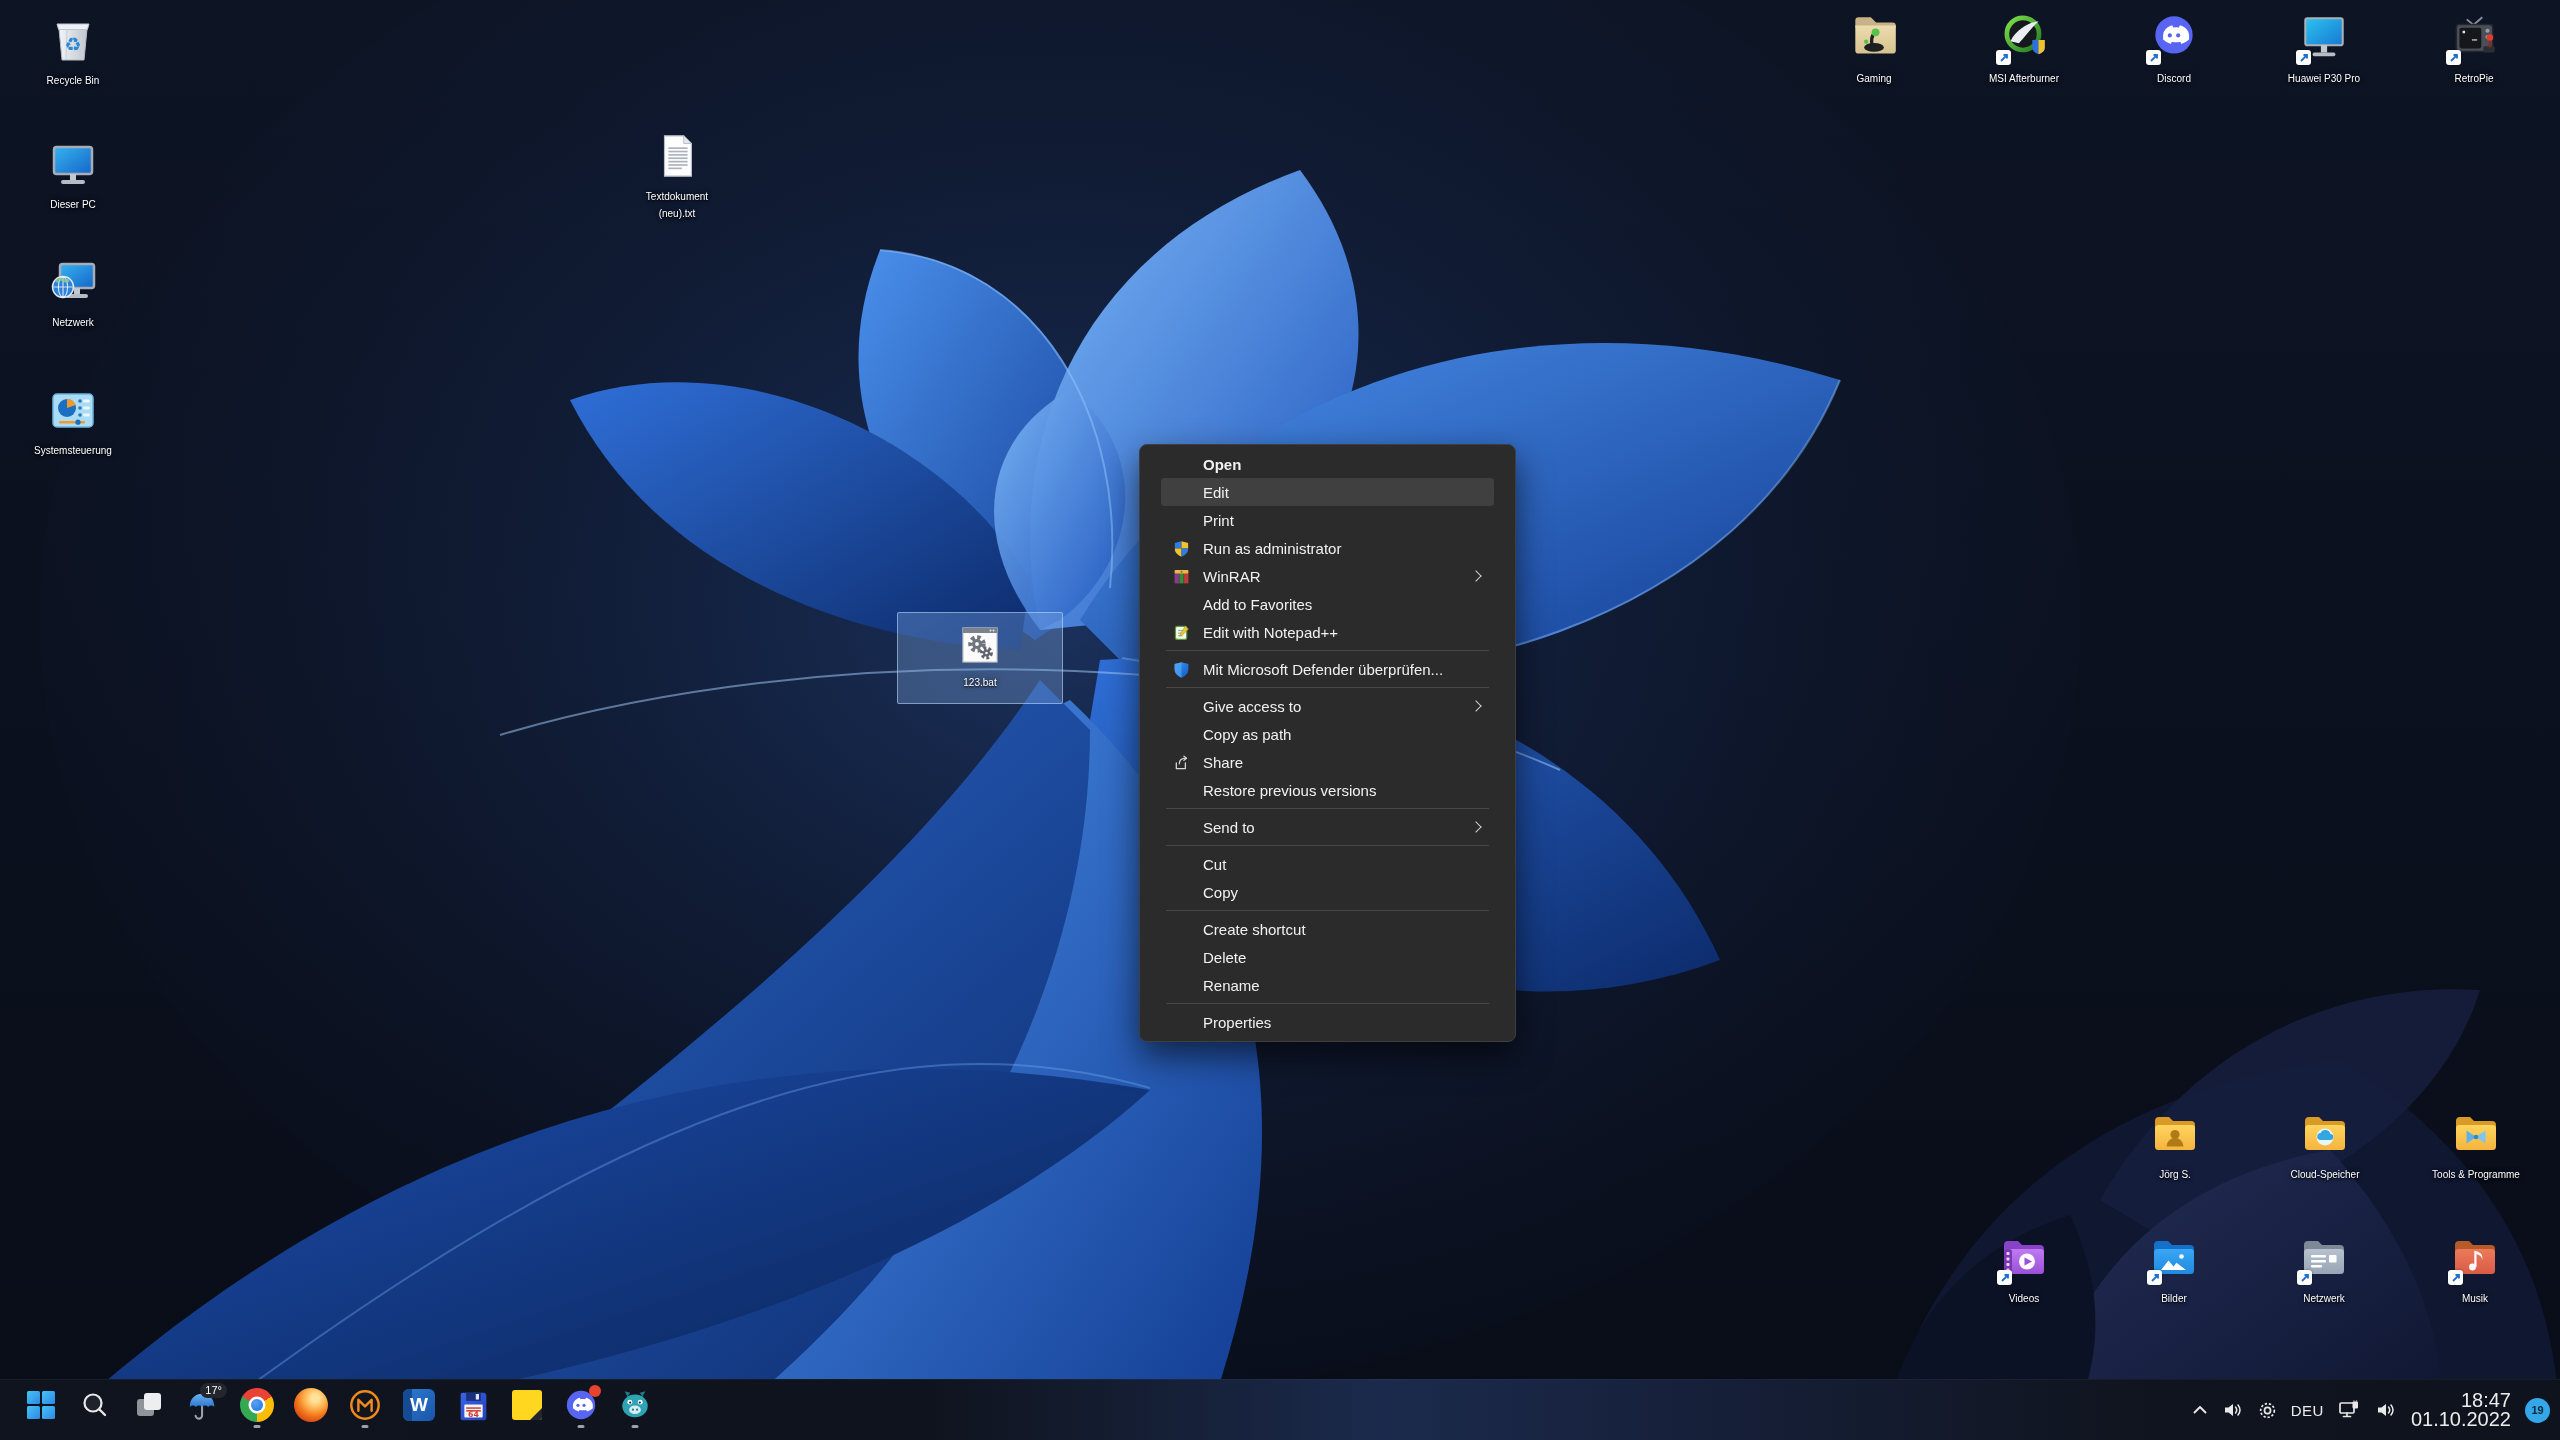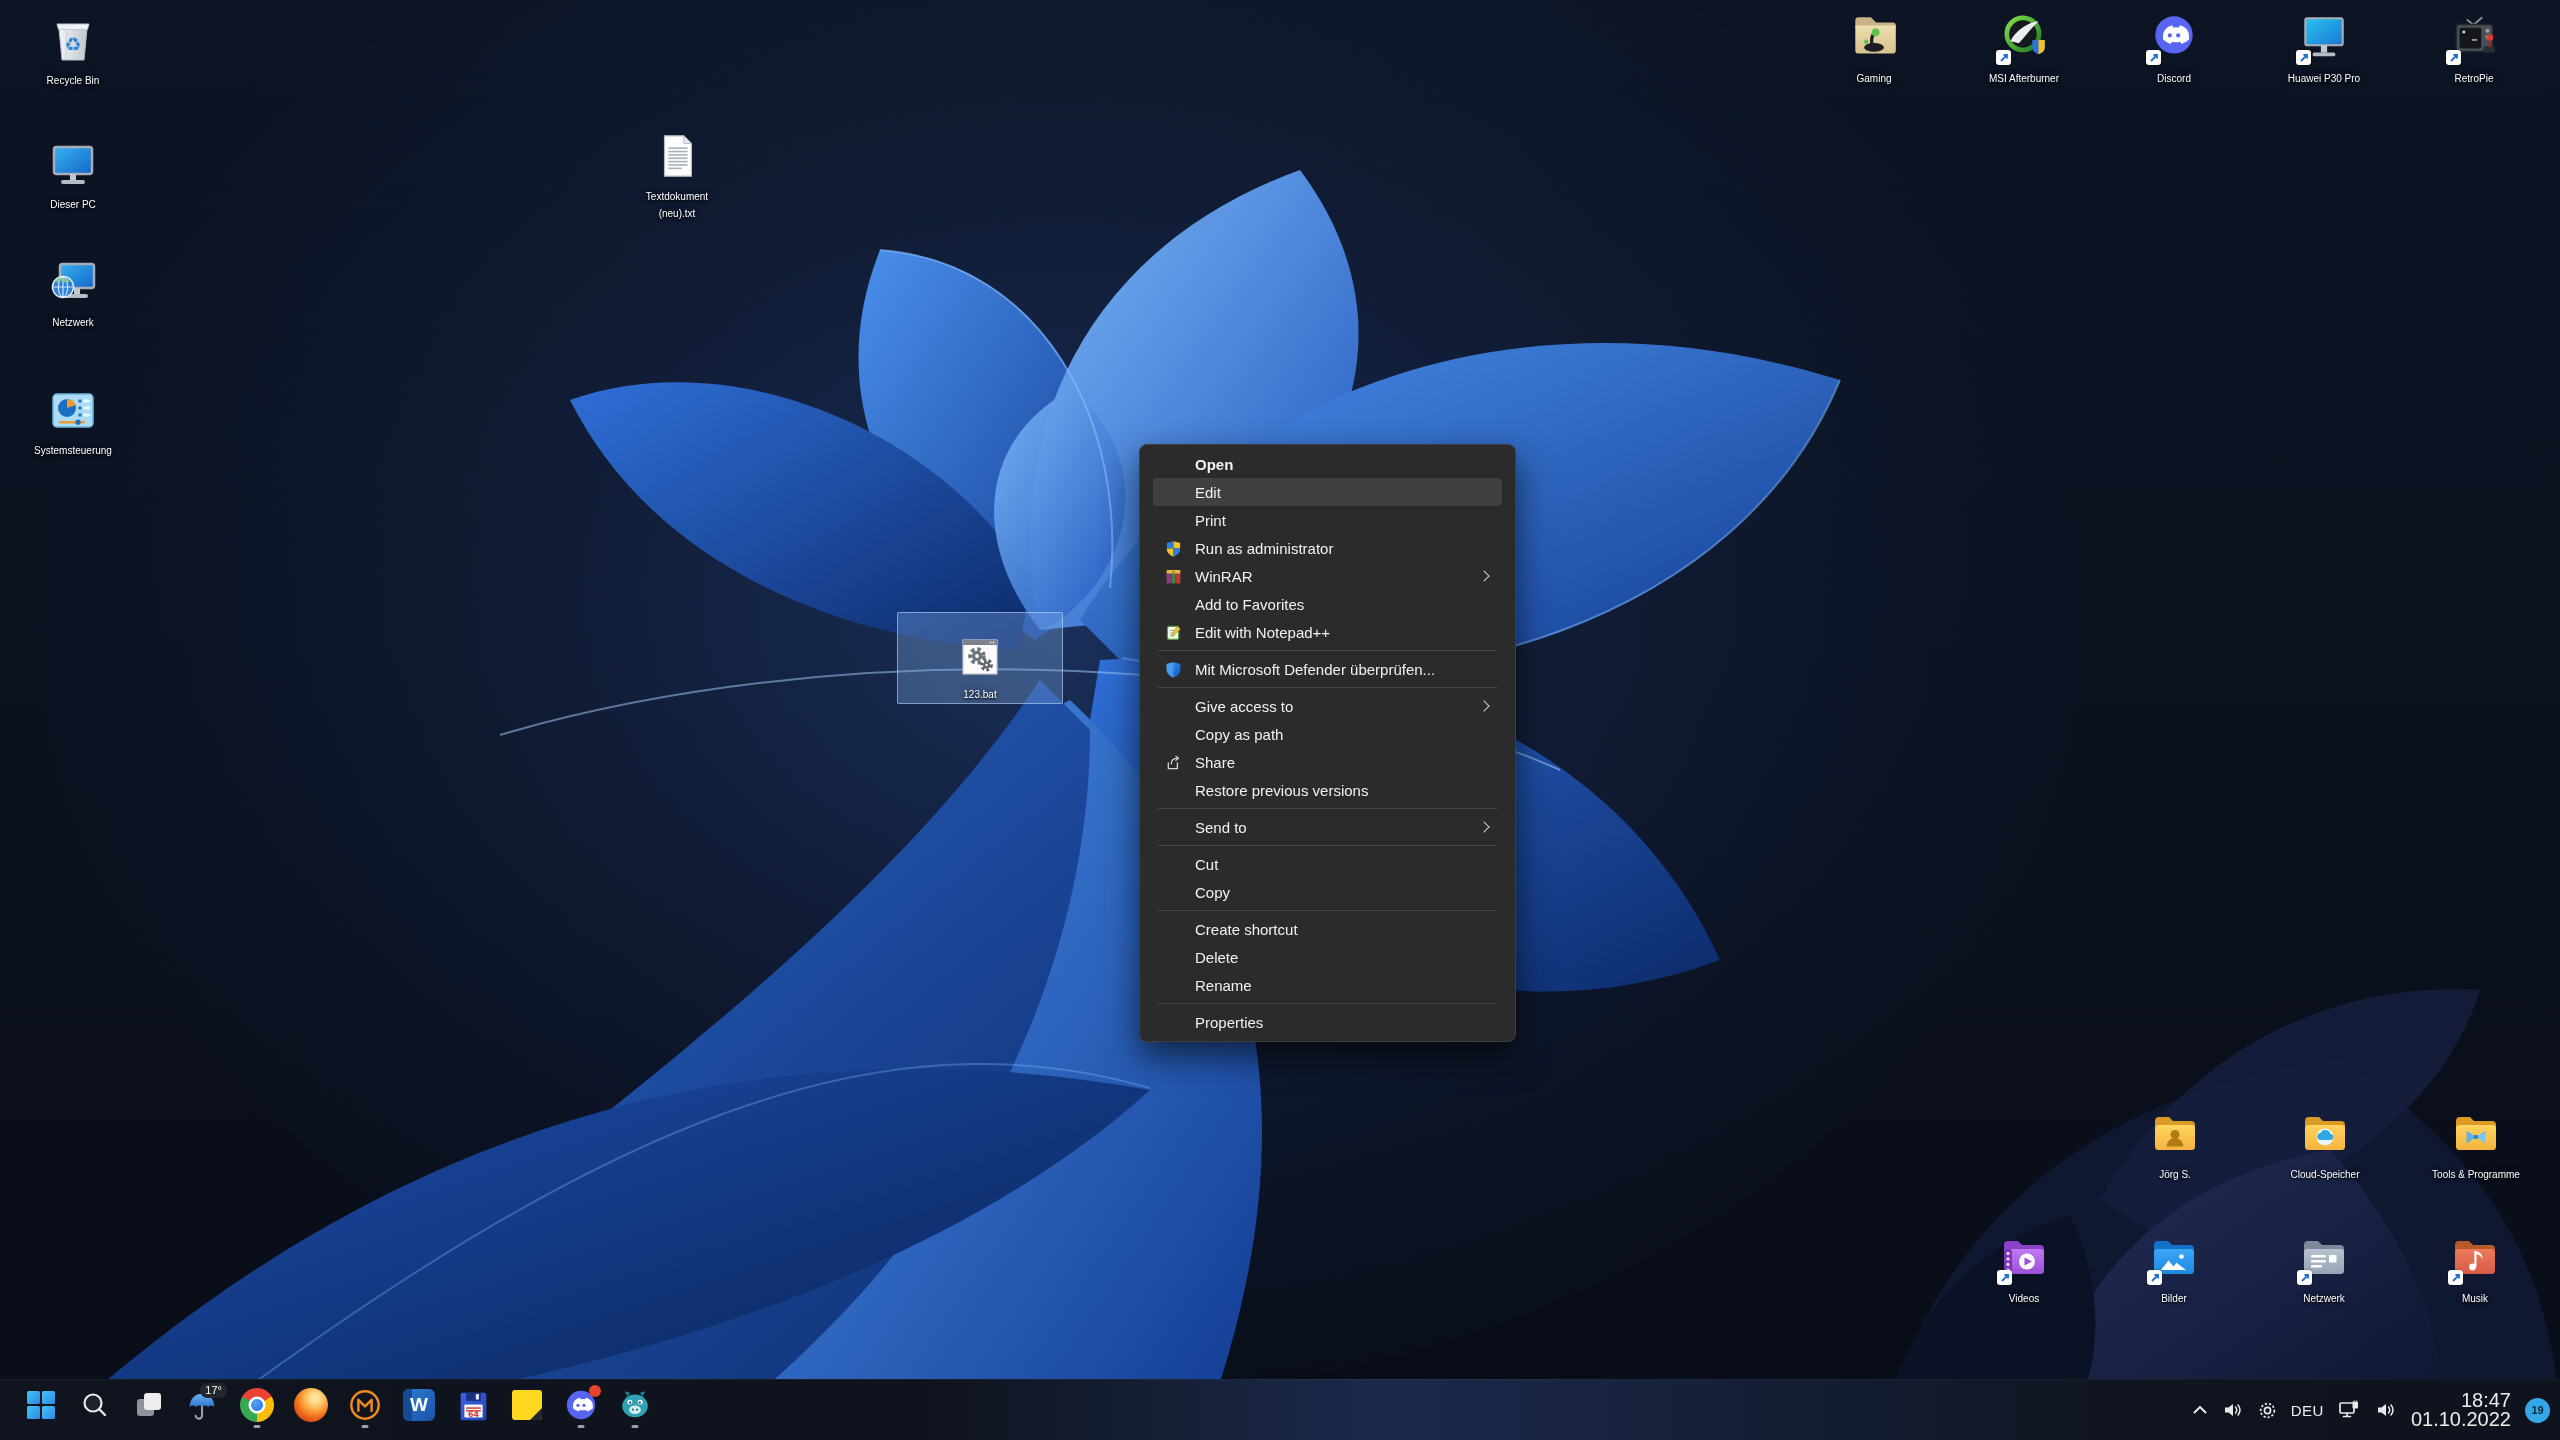--- a/index.html
+++ b/index.html
@@ -13,25 +13,25 @@
   .ic{position:relative;height:56px;display:flex;align-items:flex-end;justify-content:center;}
   .lbl{margin-top:6px;font-size:10px;line-height:17px;color:#fff;text-align:center;white-space:nowrap;
     text-shadow:0 1px 2px rgba(0,0,0,.95),0 0 5px rgba(0,0,0,.55);}
   .lbl2{white-space:normal;width:150px;}
   .sc{position:absolute;left:-1px;bottom:-1px;width:15px;height:15px;background:#fff;border-radius:3px;
     display:flex;align-items:center;justify-content:center;box-shadow:0 0 2px rgba(0,0,0,.45);}
 
   
   .sel{position:absolute;left:897px;top:612px;width:166px;height:92px;z-index:4;
     background:rgba(130,172,230,.33);border:1px solid rgba(195,220,252,.55);border-radius:2px;
-    display:flex;flex-direction:column;align-items:center;padding-top:18px;box-sizing:border-box;}
+    display:flex;flex-direction:column;align-items:center;padding-top:6px;box-sizing:border-box;}
 
   
   .ctx{position:absolute;left:1139px;top:444px;width:377px;z-index:40;background:#2b2b2b;
-    border:1px solid #3f3f3f;border-radius:8px;padding:5px 8px;box-shadow:0 14px 34px rgba(0,0,0,.6);box-sizing:border-box;}
+    border:1px solid #3f3f3f;border-radius:8px;padding:5px 16px;box-shadow:0 14px 34px rgba(0,0,0,.6);box-sizing:border-box;}
   .mi{position:relative;height:28px;display:flex;align-items:center;margin:0 5px;padding-left:42px;
     border-radius:4px;color:#f1f1f1;font-size:15px;cursor:default;}
   .mi.bold{font-weight:bold;}
   .mi.hov{background:#404040;}
   .mic{position:absolute;left:9px;top:3px;width:22px;height:22px;display:flex;align-items:center;justify-content:center;}
   .chev{position:absolute;right:14px;top:10px;width:7px;height:7px;
     border-top:1.6px solid #cfcfcf;border-right:1.6px solid #cfcfcf;transform:rotate(45deg);}
   .sep{height:1px;background:#474747;margin:4px 10px;}
 
   

